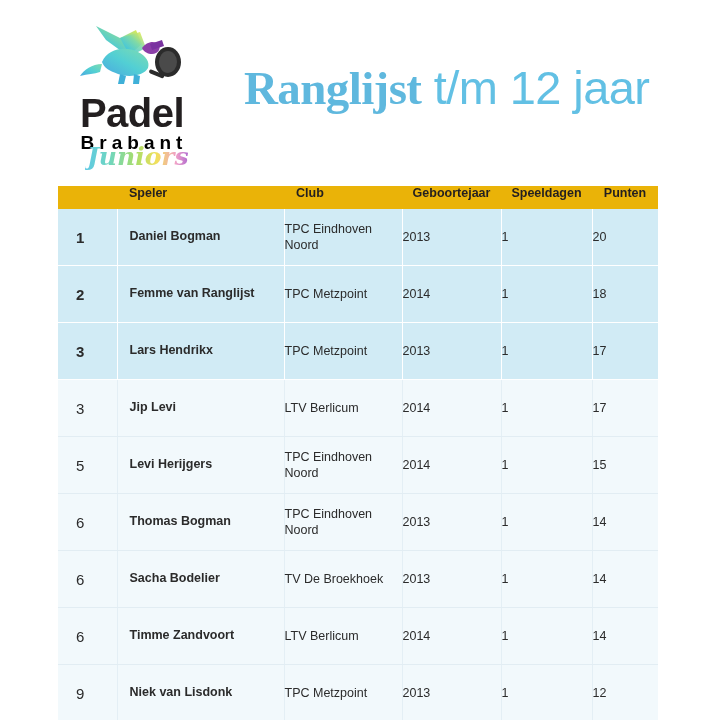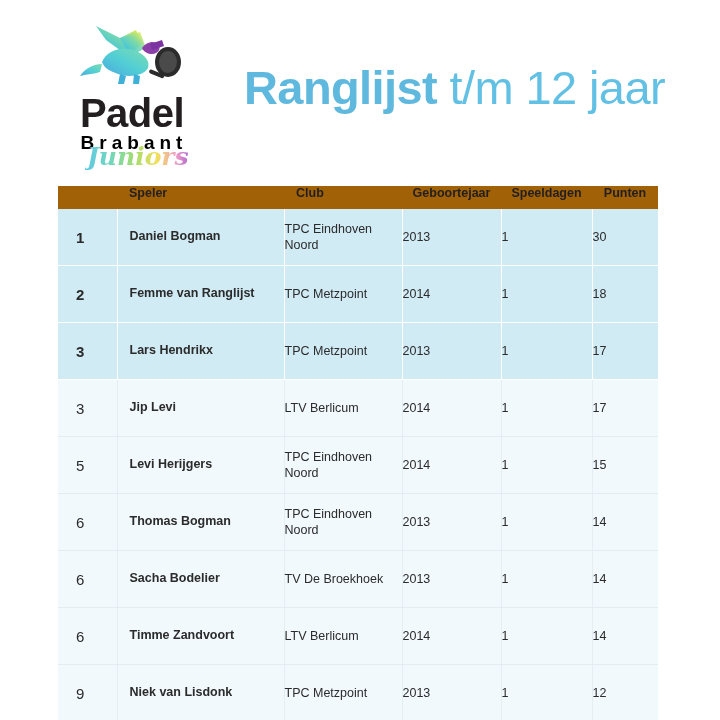--- a/index.html
+++ b/index.html
@@ -12,37 +12,37 @@
   
   .header{display:flex;align-items:flex-start;padding:22px 0 0 0;height:170px;box-sizing:border-box;}
   .logo-block{width:180px;margin-left:42px;display:flex;flex-direction:column;align-items:center;}
   .dragon{width:112px;height:74px;display:block;}
   .brand-padel{font-size:40px;font-weight:bold;letter-spacing:-0.5px;color:#231f20;line-height:0.95;margin-top:-2px;}
   .brand-brabant{font-size:19px;font-weight:bold;letter-spacing:5.0px;color:#000000;line-height:1;margin-top:1px;padding-left:4px;text-align:right;}
   .brand-juniors{height:30px;margin-top:-10px;margin-left:26px;}
 
   .title-block{margin-left:22px;padding-top:42px;}
   .title{font-size:47px;line-height:1.02;white-space:nowrap;letter-spacing:-0.6px;}
-  .title .t-strong{font-weight:bold;color:#5fb8de;}
+  .title .t-strong{font-weight:bold;color:#5fb8de;font-family:Liberation Serif, serif;}
   .title .t-light{font-weight:normal;color:#62c0e4;}
   .subtitle{font-size:11.5px;color:#b7bcc0;margin-top:3px;margin-left:3px;letter-spacing:0.1px;}
 
   
   .table-wrap{position:absolute;left:58px;top:186px;width:600px;}
   table{border-collapse:collapse;width:600px;table-layout:fixed;}
   col.c-rank{width:59px;}
   col.c-speler{width:167px;}
   col.c-club{width:118px;}
   col.c-jaar{width:99px;}
   col.c-dagen{width:91px;}
   col.c-punten{width:66px;}
 
   thead th{
     font-size:12.5px;font-weight:bold;color:#231f20;
-    padding:0 0 9px 0;text-align:left;background:#a16207;border:none;
+    padding:0 0 9px 0;text-align:left;background:#eab308;border:none;
     vertical-align:bottom;
   }
   thead th.h-rank{padding-left:0;}
   thead th.h-speler{padding-left:12px;}
   thead th.h-club{padding-left:12px;}
   thead th.h-center{text-align:center;}
 
   tbody td{
     font-size:12.5px;color:#2b2b2b;
     padding:10px 0;height:36px;vertical-align:middle;
@@ -137,21 +137,21 @@
           <th class="h-center">Punten</th>
         </tr>
       </thead>
       <tbody id="table-body">
           <tr class="top3">
             <td class="rank">1</td>
             <td class="speler">Daniel Bogman</td>
             <td class="club">TPC Eindhoven Noord</td>
             <td class="num">2013</td>
             <td class="num">1</td>
-            <td class="num">30</td>
+            <td class="num">20</td>
           </tr>
           <tr class="top3">
             <td class="rank">2</td>
             <td class="speler">Femme van Ranglijst</td>
             <td class="club">TPC Metzpoint</td>
             <td class="num">2014</td>
             <td class="num">1</td>
             <td class="num">18</td>
           </tr>
           <tr class="top3">

